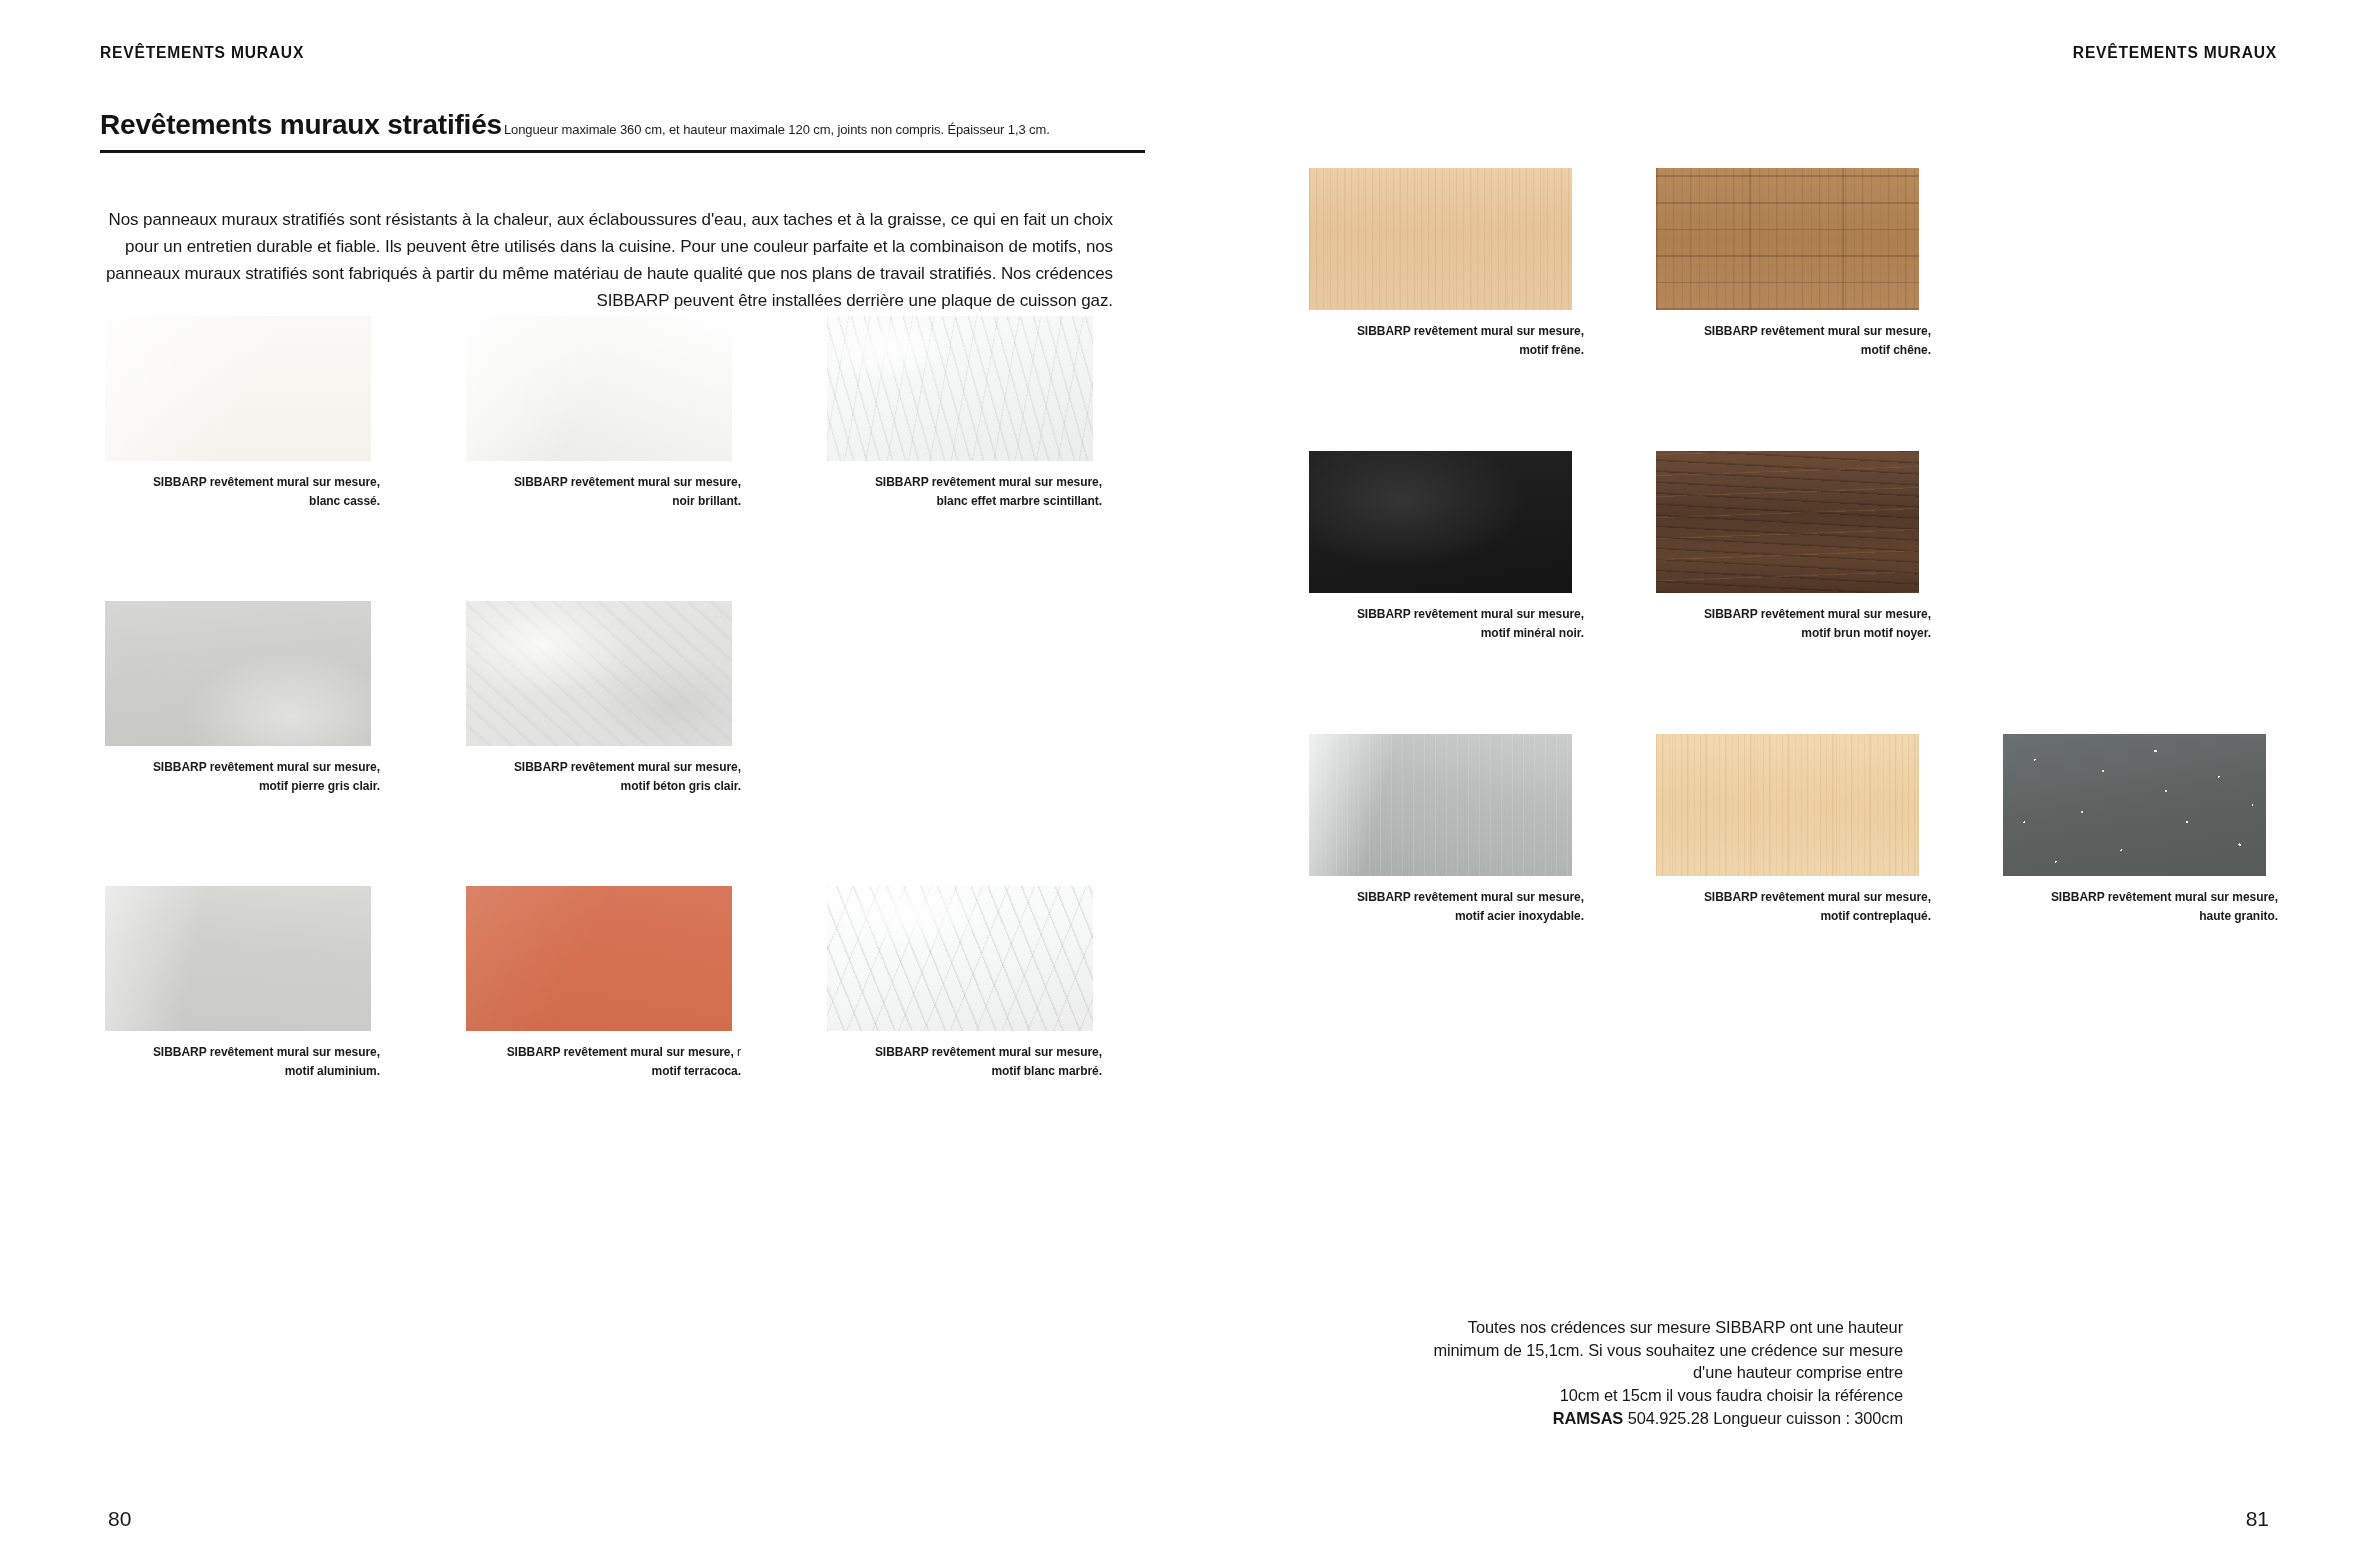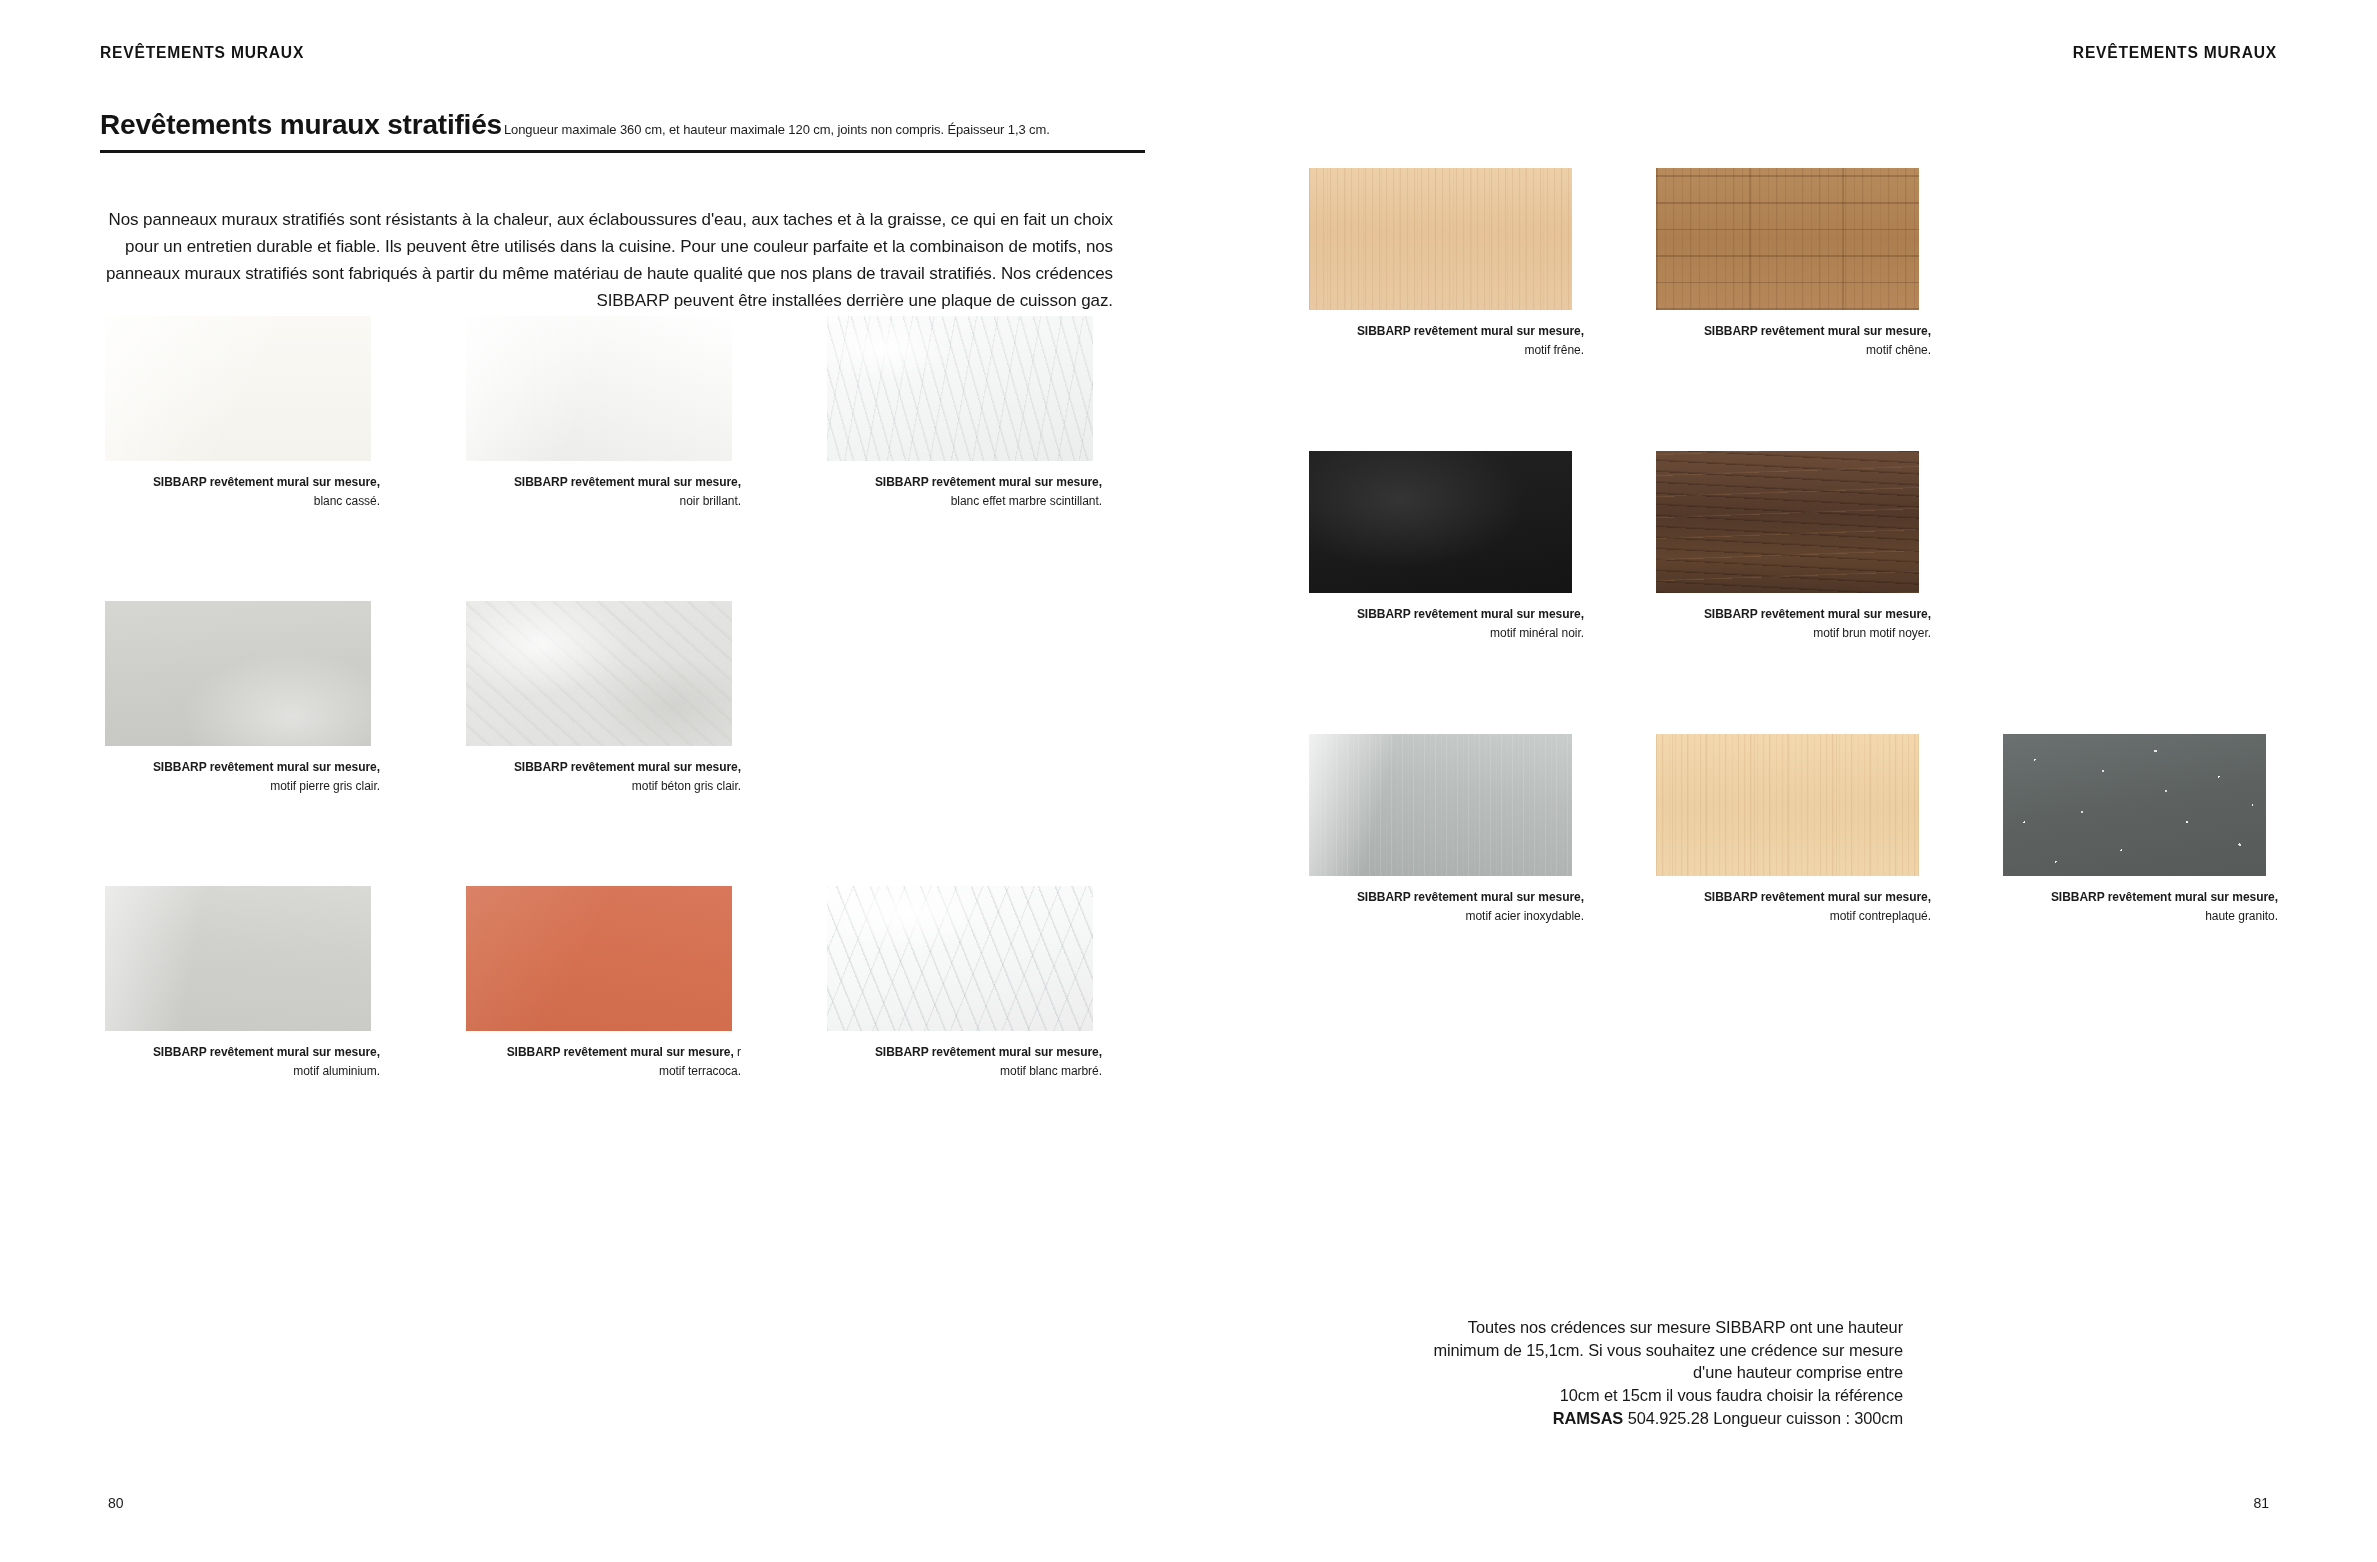--- a/index.html
+++ b/index.html
@@ -100,21 +100,21 @@
   .caption {
     margin-top: 11.7px;
     width: 275px;
     font-size: 12px;
     line-height: 19px;
     letter-spacing: -0.04px;
     color: #1a1a1a;
   }
   .caption .cap-title { font-weight: 700; }
   .caption .cap-suffix { font-weight: 400; }
-  .caption .cap-variant { display: block; font-weight: 400; }
+  .caption .cap-variant { display: block; font-weight: 700; }
 
   
   .m-offwhite {
     background:
       linear-gradient(118deg, rgba(255,255,255,0.85) 0%, rgba(243,241,234,0) 55%),
       linear-gradient(180deg, #faf9f5 0%, #f4f2ec 100%);
   }
   .m-glosswhite {
     background:
       linear-gradient(112deg, rgba(255,255,255,0.95) 0%, rgba(255,255,255,0) 48%),
@@ -218,22 +218,22 @@
     font-size: 16.4px;
     line-height: 22.7px;
     color: #181818;
     letter-spacing: -0.1px;
   }
   .note .note-ref-bold { font-weight: 700; }
 
   
   .folio {
     position: absolute;
-    bottom: 52px;
-    font-size: 14px;
+    bottom: 32px;
+    font-size: 21px;
     color: #1a1a1a;
     margin-top: 48px;
   }
   .folio-left  { left: 108px; }
   .folio-right { right: 108px; }
 </style>
 </head>
 <body>
 
 <div class="spread">

